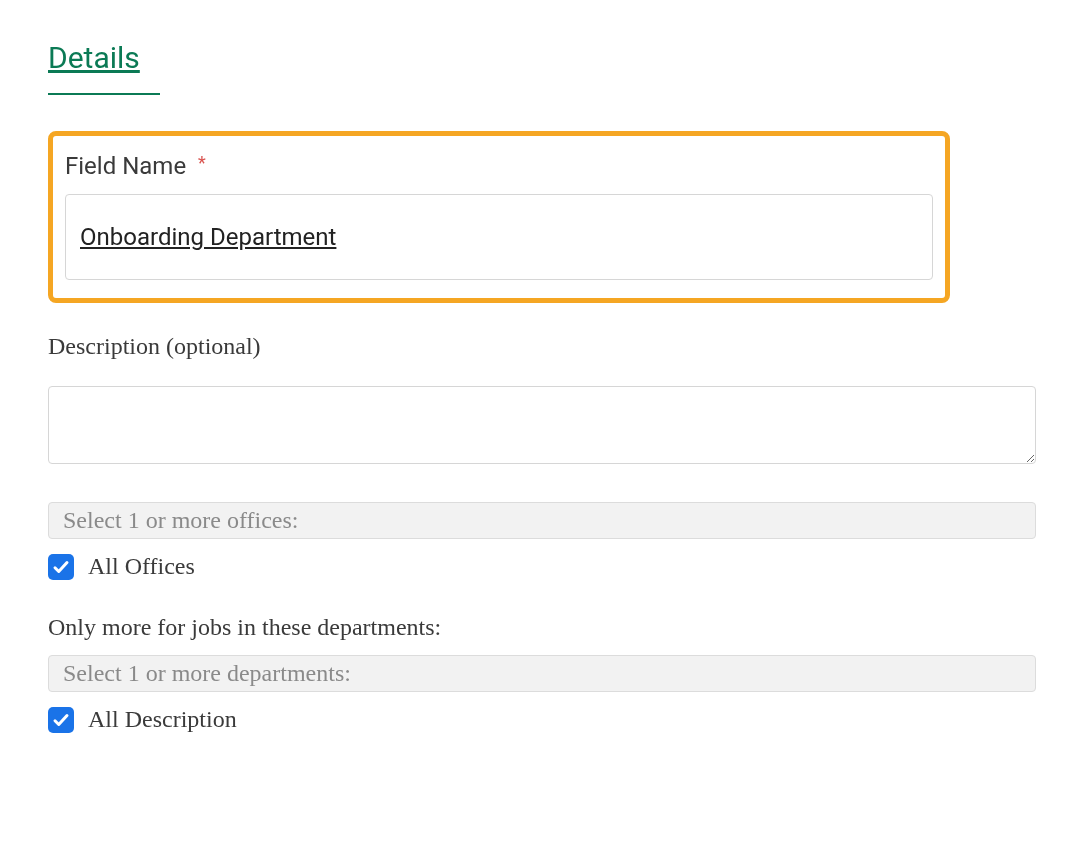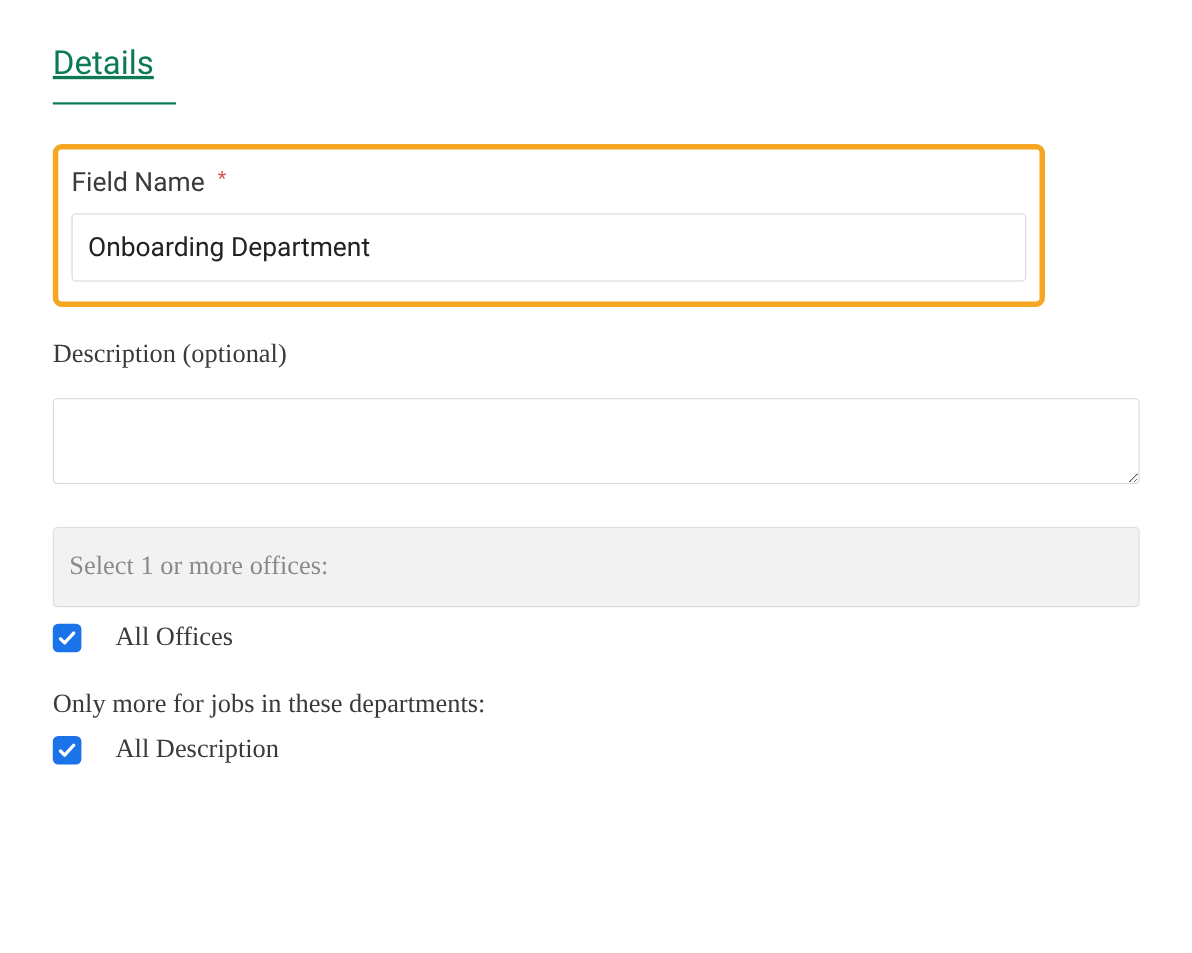--- a/index.html
+++ b/index.html
@@ -42,26 +42,27 @@
     }
     .required-asterisk {
       color: #d9534f;
       font-size: 18px;
       margin-left: 6px;
       vertical-align: top;
     }
     .text-input {
       width: 100%;
       font-size: 24px;
-      padding: 16px 14px;
+      padding: 28px 14px;
       border: 1px solid #d6d6d6;
       border-radius: 4px;
       color: #222;
       font-family: inherit;
       background: #fff;
+      text-decoration: underline;
     }
     .field-group {
       margin-bottom: 34px;
       font-family: Liberation Serif, serif;
     }
     .textarea-input {
       width: 100%;
       height: 78px;
       font-size: 22px;
       padding: 10px 14px;
@@ -70,31 +71,31 @@
       color: #222;
       font-family: inherit;
       resize: both;
       background: #fff;
     }
     .select-box {
       width: 100%;
       background: #f2f2f2;
       border: 1px solid #dcdcdc;
       border-radius: 4px;
-      padding: 22px 14px;
+      padding: 4px 14px;
       font-size: 24px;
       color: #8a8a8a;
       margin-top: 12px;
       margin-bottom: 14px;
       cursor: pointer;
     }
     .checkbox-row {
       display: flex;
       align-items: center;
-      gap: 31px;
+      gap: 14px;
     }
     .checkbox-custom {
       width: 26px;
       height: 26px;
       background: #1a73e8;
       border-radius: 5px;
       display: flex;
       align-items: center;
       justify-content: center;
       cursor: pointer;
@@ -139,20 +140,21 @@
       <svg viewBox="0 0 24 24" fill="none" stroke="#ffffff" stroke-width="4" stroke-linecap="round" stroke-linejoin="round">
         <polyline points="4 13 9 18 20 6"></polyline>
       </svg>
     </div>
     <span class="checkbox-label">All Offices</span>
   </div>
 </div>
 
 <div class="field-group">
   <label class="form-label">Only more for jobs in these departments:</label>
+  <div class="select-box">Select 1 or more departments:</div>
   <div class="checkbox-row">
     <div class="checkbox-custom">
       <svg viewBox="0 0 24 24" fill="none" stroke="#ffffff" stroke-width="4" stroke-linecap="round" stroke-linejoin="round">
         <polyline points="4 13 9 18 20 6"></polyline>
       </svg>
     </div>
     <span class="checkbox-label">All Description</span>
   </div>
 </div>
 

